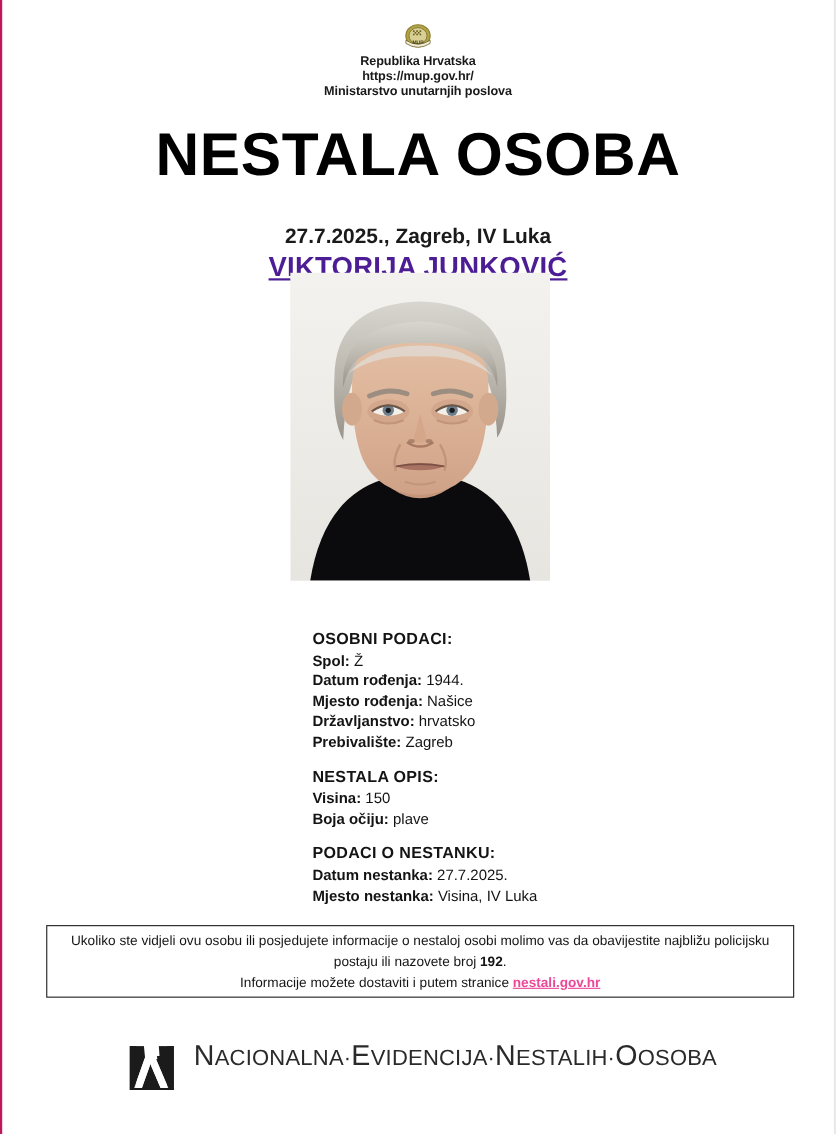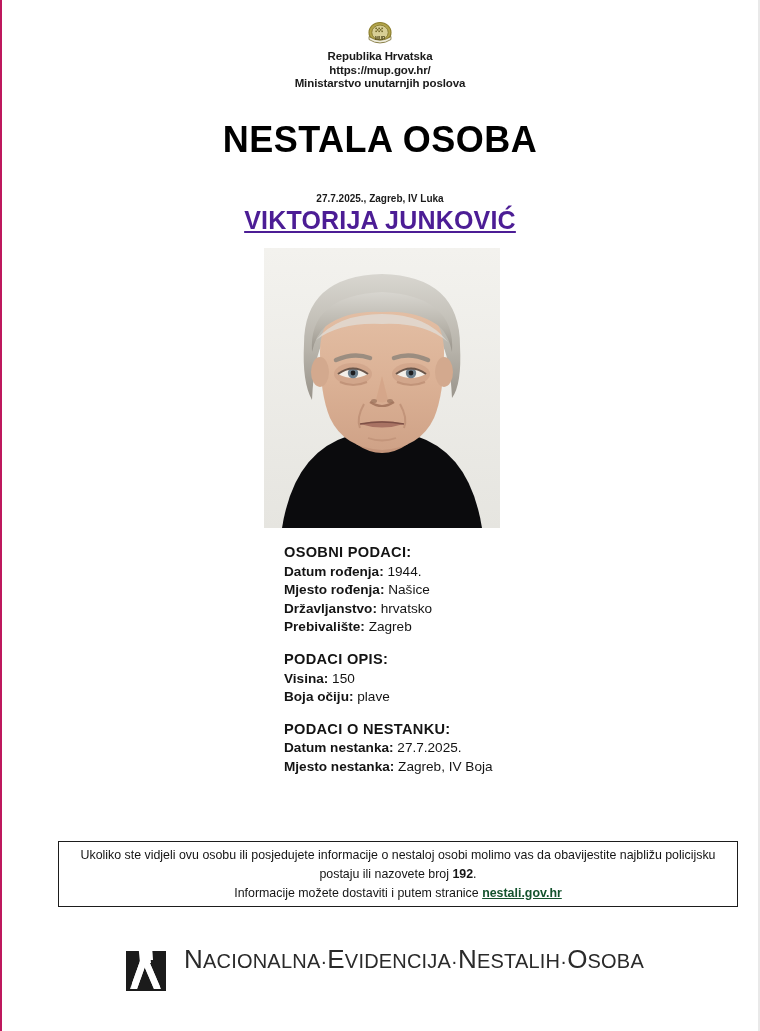--- a/index.html
+++ b/index.html
@@ -39,31 +39,31 @@
   .ministry {
     font-size: 11.5px;
     font-weight: bold;
     line-height: 13.5px;
     letter-spacing: -0.1px;
     color: #1a1a1a;
   }
 
   .title {
     margin-top: 20px;
-    font-size: 36px;
+    font-size: 55px;
     font-weight: bold;
     letter-spacing: 0.5px;
     line-height: 58px;
     text-align: center;
     color: #000;
   }
 
   .subline {
     margin-top: 12px;
-    font-size: 10px;
+    font-size: 19px;
     font-weight: bold;
     text-align: center;
     color: #1a1a1a;
   }
   .person-name {
     margin-top: 2px;
     font-size: 25px;
     font-weight: bold;
     letter-spacing: 0.2px;
     text-align: center;
@@ -80,21 +80,21 @@
     height: 280px;
     overflow: hidden;
     background: #efeee9;
   }
   .photo-wrap svg { display: block; }
 
   
   .details {
     position: absolute;
     left: 282px;
-    top: 543px;
+    top: 572px;
     width: 400px;
     font-size: 13.6px;
     line-height: 18.6px;
     color: #141414;
   }
   .sec-title {
     font-weight: bold;
     font-size: 14.6px;
     letter-spacing: 0.3px;
     margin-bottom: 1px;
@@ -109,33 +109,32 @@
     position: absolute;
     left: 40px;
     top: 841px;
     width: 680px;
     height: 66px;
     border: 1px solid #1d1d1d;
     box-sizing: border-box;
     display: flex;
     align-items: center;
     justify-content: center;
-    margin-left: 16px;
   }
   .notice-inner {
     text-align: center;
     font-size: 12.4px;
     line-height: 19px;
     color: #151515;
     padding: 0 14px;
   }
   .notice b { font-weight: bold; }
   .notice .link {
     font-weight: bold;
-    color: #14532d;
+    color: #ec4899;
   }
 
   
   .footer {
     position: absolute;
     left: 0;
     top: 929px;
     width: 760px;
     display: flex;
     align-items: center;
@@ -268,62 +267,66 @@
 
       <path d="M104 190 Q118 195 132 190" stroke="#bb8d73" stroke-width="1.8" fill="none" opacity="0.65"></path>
     </svg>
   </div>
 
   <div class="details">
 
     <div>
       <div class="sec-title">OSOBNI PODACI:</div>
       <div class="row">
+        <span class="k">Spol:</span>
+        <span class="v">Ž</span>
+      </div>
+      <div class="row">
         <span class="k">Datum rođenja:</span>
         <span class="v">1944.</span>
       </div>
       <div class="row">
         <span class="k">Mjesto rođenja:</span>
         <span class="v">Našice</span>
       </div>
       <div class="row">
         <span class="k">Državljanstvo:</span>
         <span class="v">hrvatsko</span>
       </div>
       <div class="row">
         <span class="k">Prebivalište:</span>
         <span class="v">Zagreb</span>
       </div>
     </div>
 
     <div class="sec-gap"></div>
 
     <div>
-      <div class="sec-title">PODACI OPIS:</div>
+      <div class="sec-title">NESTALA OPIS:</div>
       <div class="row">
         <span class="k">Visina:</span>
         <span class="v">150</span>
       </div>
       <div class="row">
         <span class="k">Boja očiju:</span>
         <span class="v">plave</span>
       </div>
     </div>
 
     <div class="sec-gap"></div>
 
     <div>
       <div class="sec-title">PODACI O NESTANKU:</div>
       <div class="row">
         <span class="k">Datum nestanka:</span>
         <span class="v">27.7.2025.</span>
       </div>
       <div class="row">
         <span class="k">Mjesto nestanka:</span>
-        <span class="v">Zagreb, IV Boja</span>
+        <span class="v">Visina, IV Luka</span>
       </div>
     </div>
   </div>
 
   <div class="notice">
     <div class="notice-inner">
       <span>Ukoliko ste vidjeli ovu osobu ili posjedujete informacije o nestaloj osobi molimo vas da obavijestite najbližu policijsku postaju ili nazovete broj </span><b>192</b><span>.</span>
       <br>
       <span>Informacije možete dostaviti i putem stranice </span><a class="link" href="#">nestali.gov.hr</a>
     </div>
@@ -349,16 +352,16 @@
           <rect x="6" y="22" width="6" height="40"></rect>
           <rect x="40" y="22" width="6" height="40"></rect>
         </g>
         <g fill="#ffffff" opacity="0.95">
           <path d="M22 32 L29 32 L41 60 L34 60 Z"></path>
           <path d="M20 32 L27 32 L17 60 L10 60 Z"></path>
         </g>
       </svg>
     </div>
 
-    <div class="footer-text"><span class="cap">N</span><span>ACIONALNA</span><span class="dot">·</span><span class="cap">E</span><span>VIDENCIJA</span><span class="dot">·</span><span class="cap">N</span><span>ESTALIH</span><span class="dot">·</span><span class="cap">O</span><span>SOBA</span></div>
+    <div class="footer-text"><span class="cap">N</span><span>ACIONALNA</span><span class="dot">·</span><span class="cap">E</span><span>VIDENCIJA</span><span class="dot">·</span><span class="cap">N</span><span>ESTALIH</span><span class="dot">·</span><span class="cap">O</span><span>OSOBA</span></div>
   </div>
 
 </div>
 
 </body></html>

